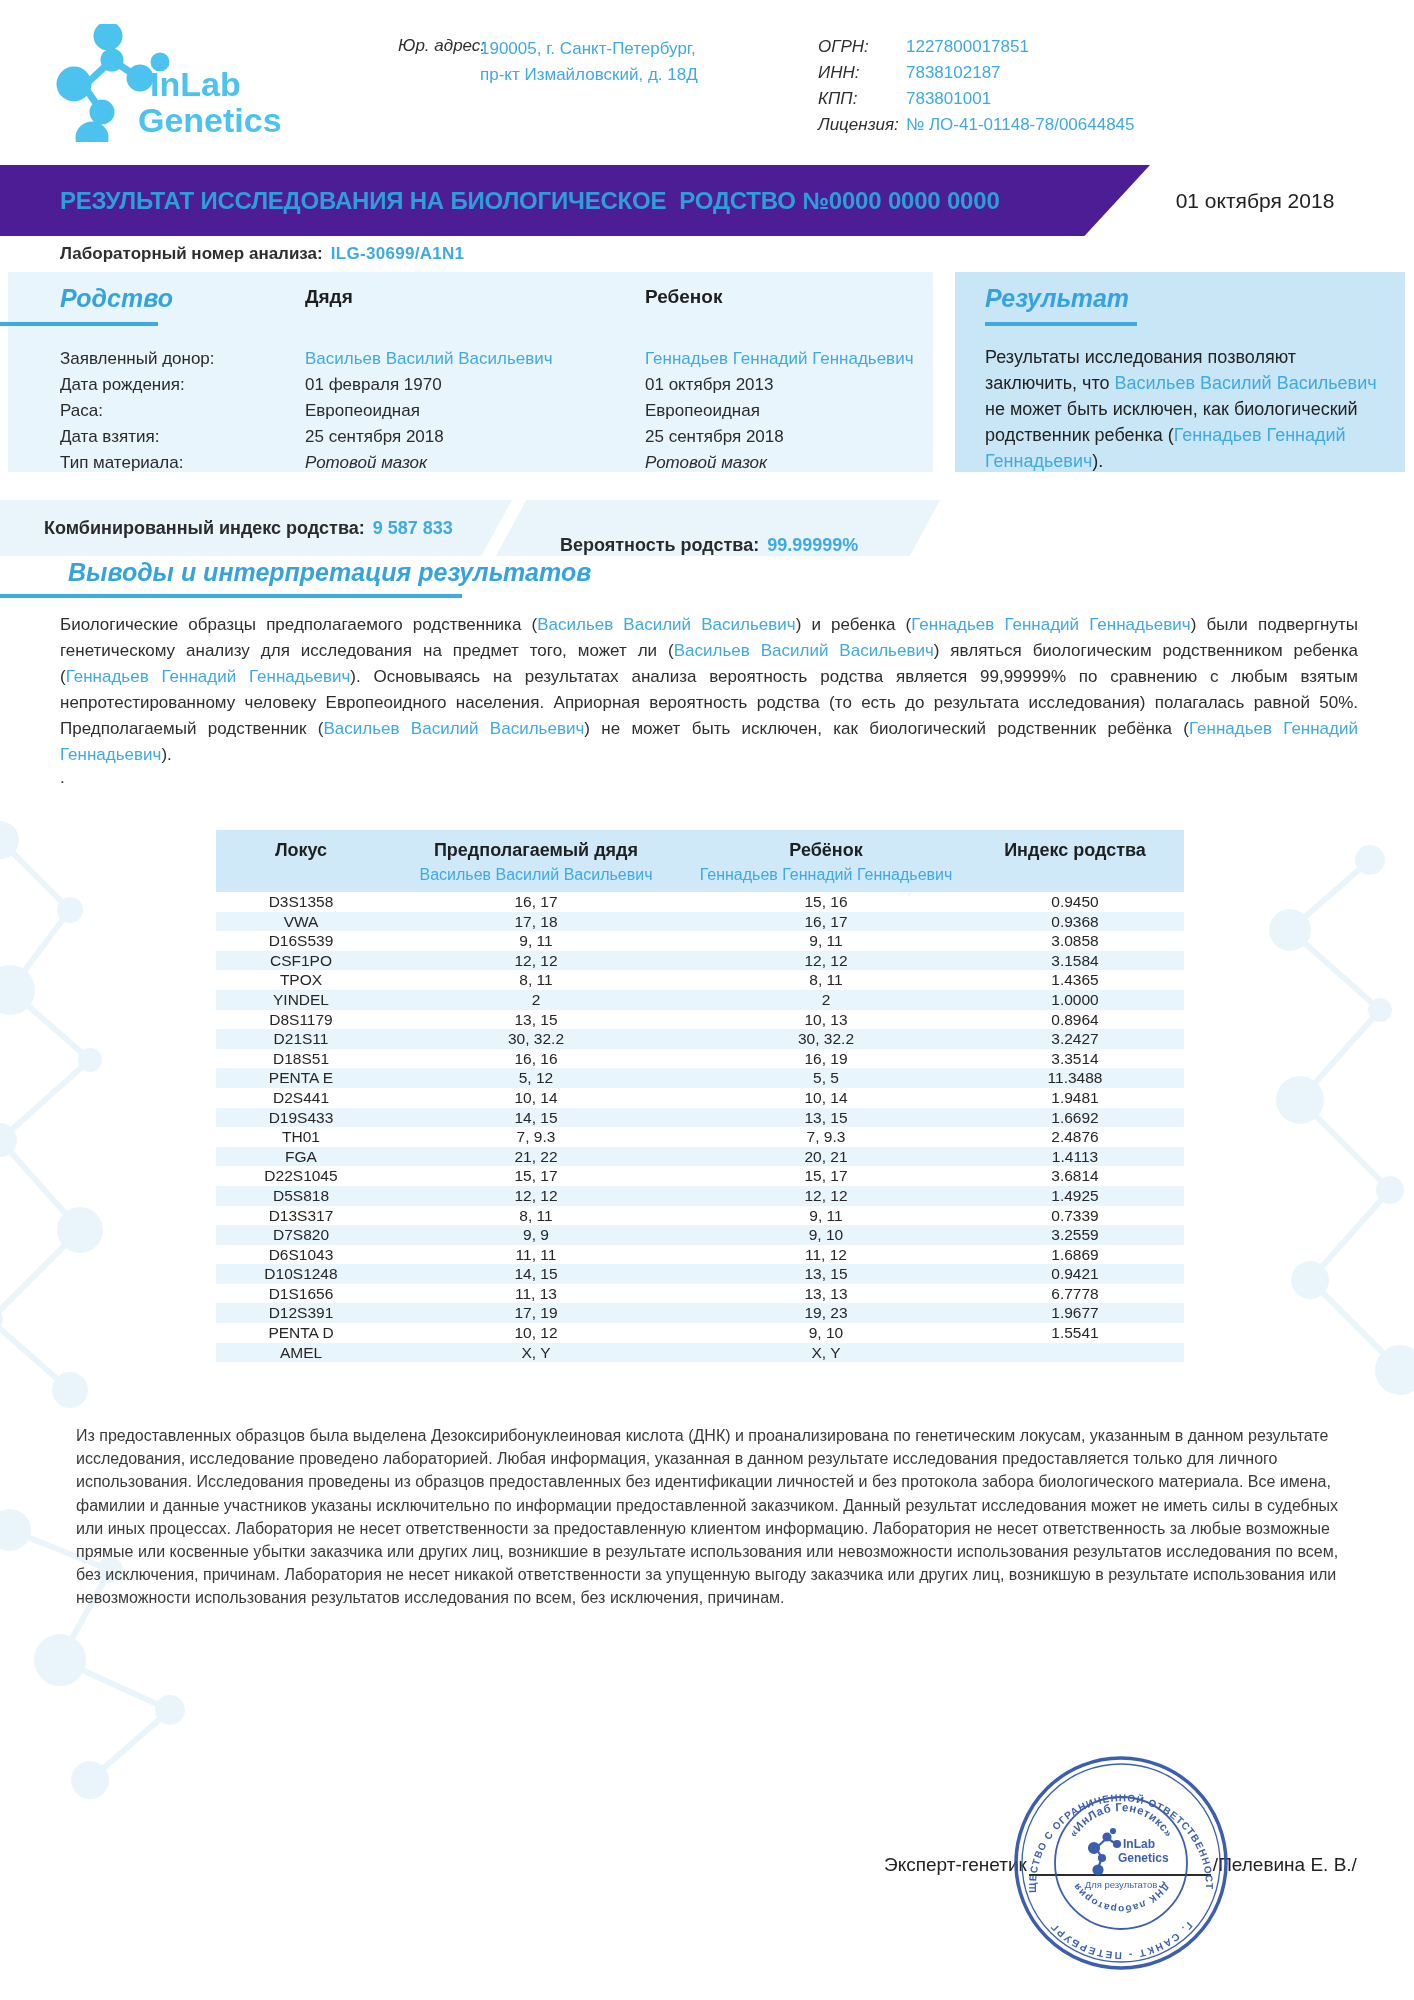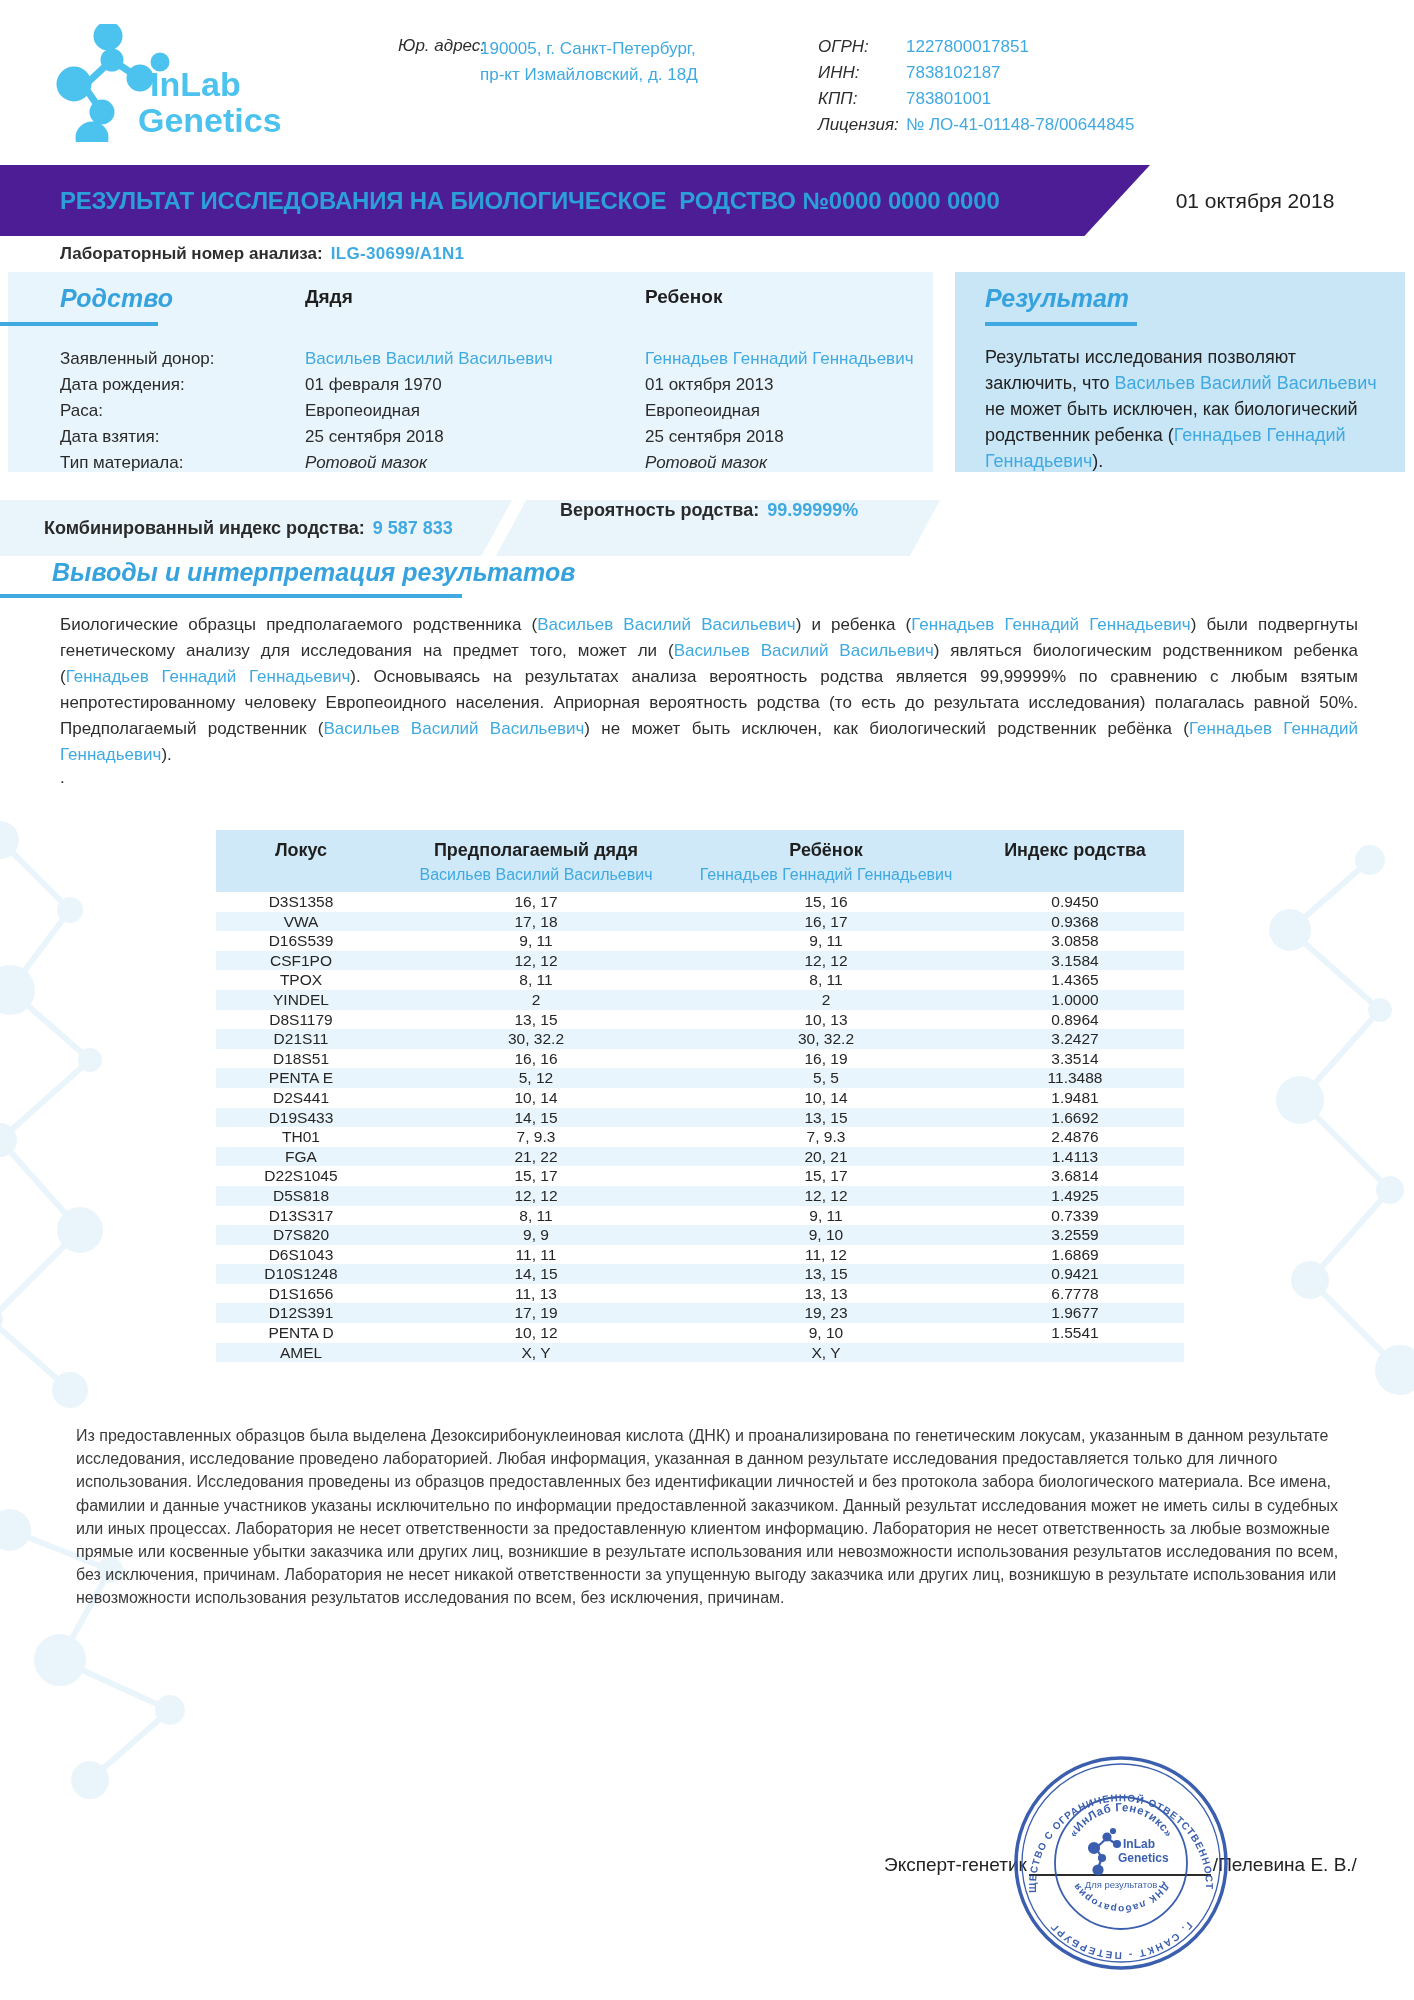--- a/index.html
+++ b/index.html
@@ -48,28 +48,28 @@
   .res-panel { left:955px; top:272px; width:450px; height:200px; background:#c9e6f7; }
   .res-title { left:985px; top:284px; }
   .res-rule { left:985px; top:322px; width:152px; }
   .res-body { left:985px; top:344px; width:392px; font-size:18px; line-height:26px; color:#222; }
   .accent { color:#3fa9e1; }
 
   
   .sum-band1 { left:0; top:500px; width:512px; height:56px; background:#e9f4fb;
     clip-path:polygon(0 0,100% 0,94% 100%,0 100%); display:flex; align-items:center; }
   .sum-band2 { left:496px; top:500px; width:444px; height:56px; background:#e9f4fb;
-    clip-path:polygon(6.8% 0,100% 0,93.2% 100%,0 100%); display:flex; align-items:flex-start; }
+    clip-path:polygon(6.8% 0,100% 0,93.2% 100%,0 100%); display:flex; align-items:flex-end; }
   .sum-text { font-size:18px; font-weight:bold; color:#2a2a2a; white-space:nowrap; }
   .sum-text b { color:#3fa9e1; margin-left:8px; }
   .sum-band1 .sum-text { margin-left:44px; }
   .sum-band2 .sum-text { margin-left:64px; }
 
   
-  .con-title { left:52px; top:558px; }
+  .con-title { left:68px; top:558px; }
   .con-rule { left:0; top:594px; width:462px; }
   .con-body { left:60px; top:612px; width:1298px; font-size:17px; line-height:26px; color:#2e2e2e; text-align:justify; }
   .con-dot { left:60px; top:768px; font-size:17px; color:#2e2e2e; }
 
   
   .loci { left:216px; top:830px; width:968px; font-size:15.5px; }
   .loci-head { background:#cfe9f8; display:grid; grid-template-columns:170px 300px 280px 218px; padding:10px 16px 8px 0; text-align:center; }
   .loci-head .h1 { font-size:18px; font-weight:bold; color:#1f1f1f; }
   .loci-head .h2 { font-size:16px; color:#3fa9e1; margin-top:5px; }
   .loci-row { display:grid; grid-template-columns:170px 300px 280px 218px; text-align:center; line-height:19.6px; color:#262626; }

